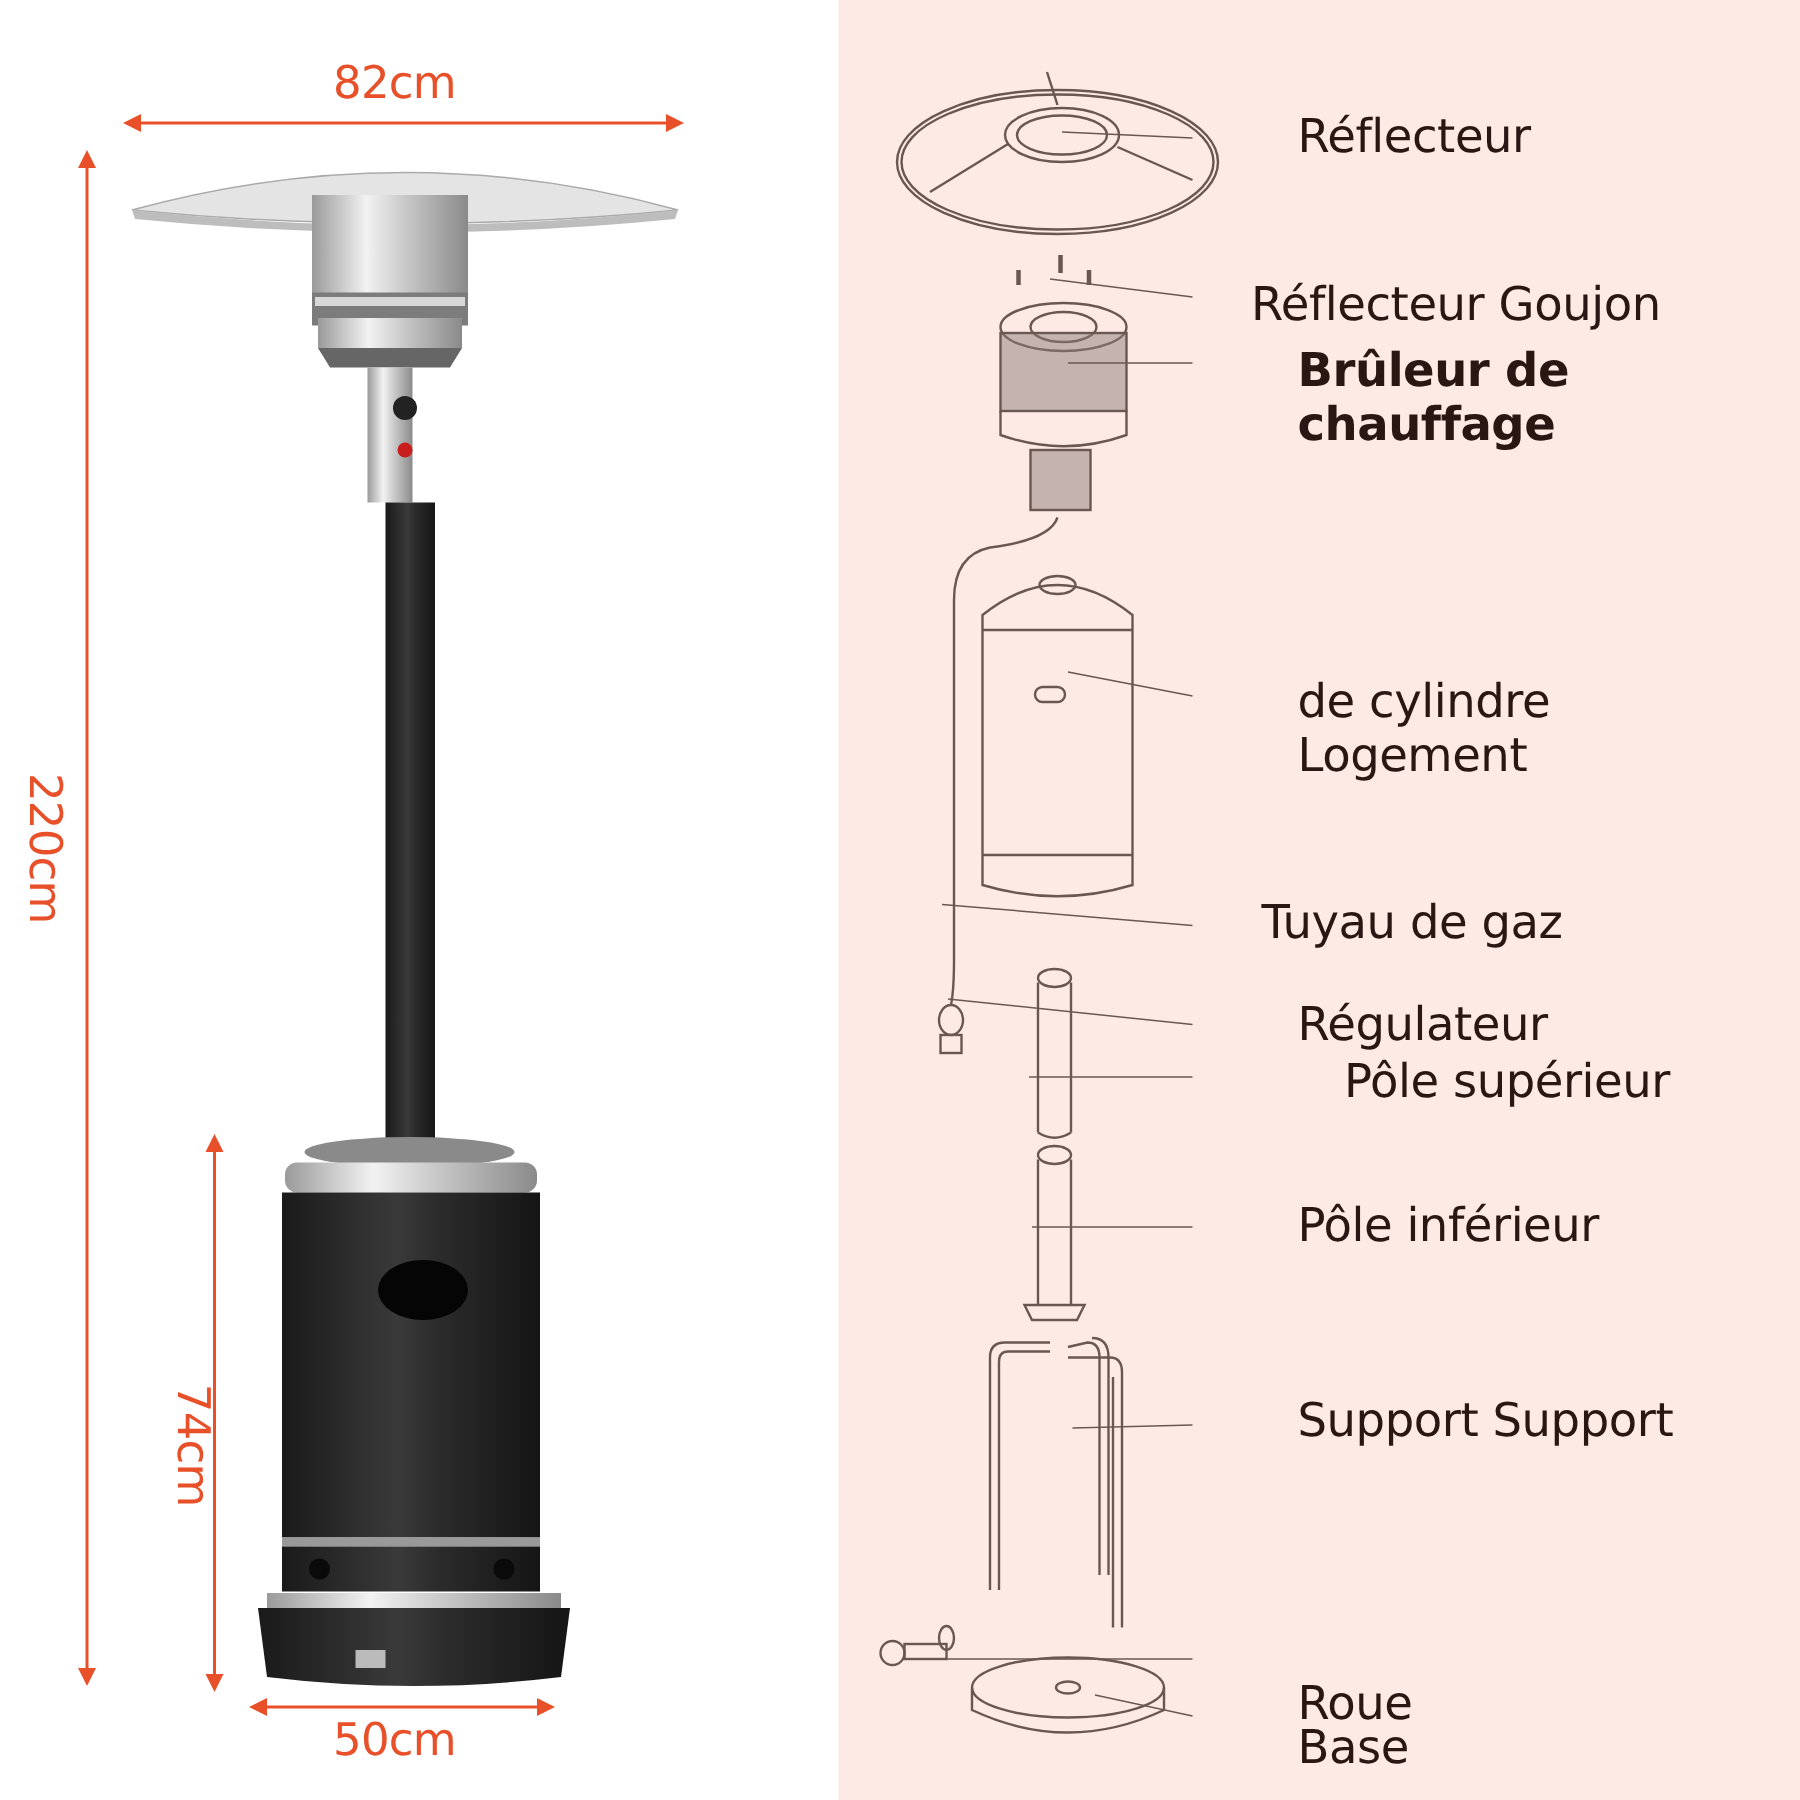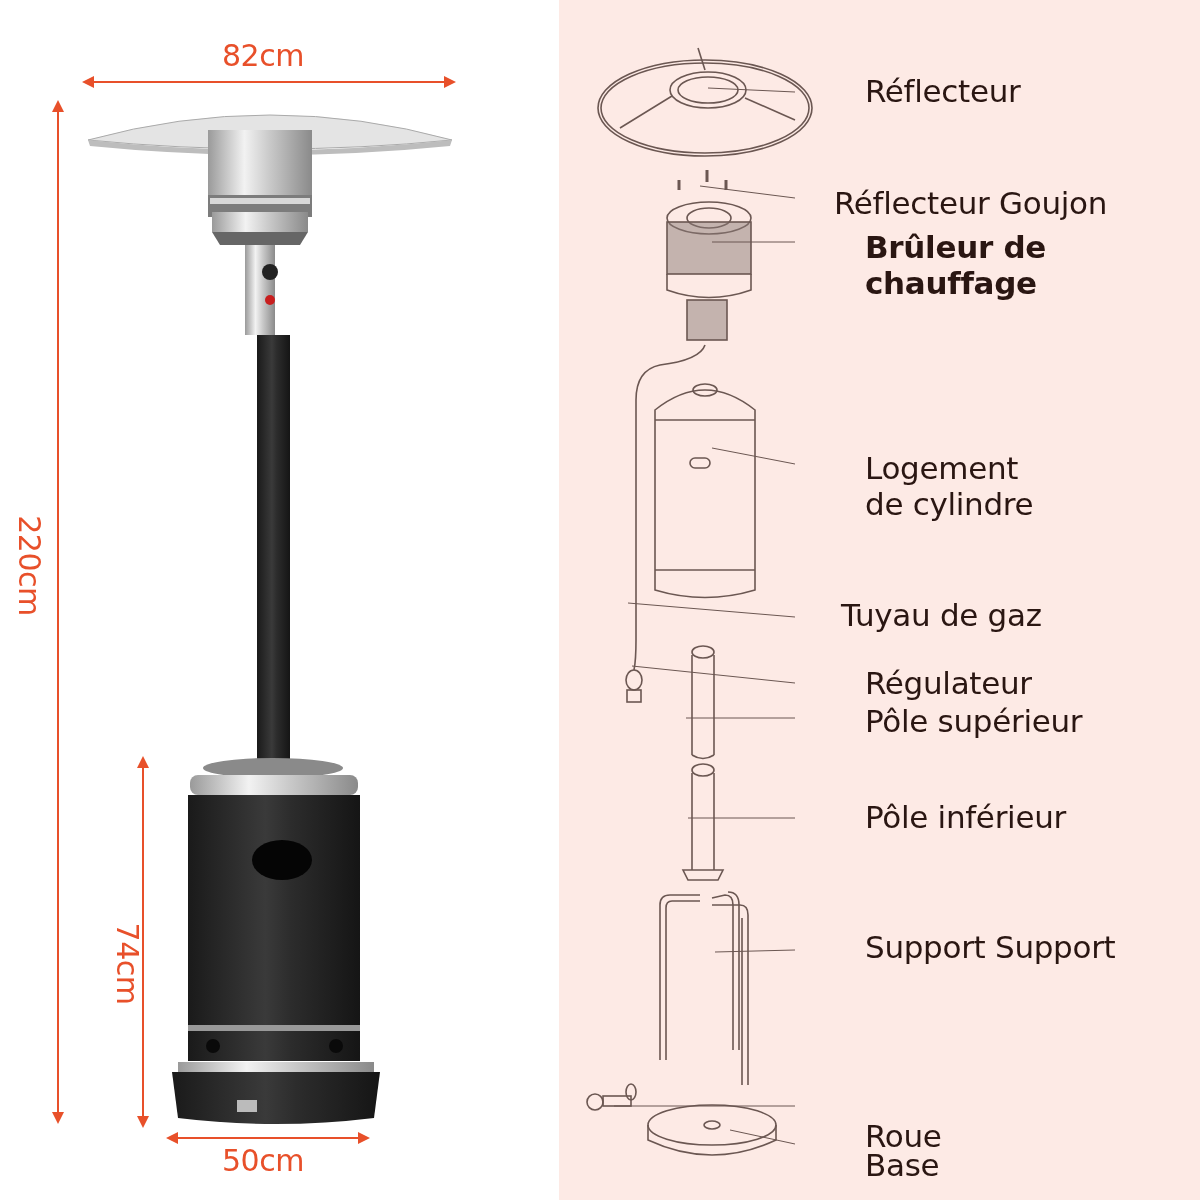--- a/index.html
+++ b/index.html
@@ -175,22 +175,22 @@
   </g>
 </svg>
 
 <div class="label" style="left:865px;top:73px;">Réflecteur</div>
 <div class="label" style="left:834px;top:185px;">Réflecteur Goujon</div>
 <div class="label" style="left:865px;top:229px;font-weight:bold;">
   <div>Brûleur de</div>
   <div>chauffage</div>
 </div>
 <div class="label" style="left:865px;top:450px;">
+  <div>de cylindre</div>
   <div>Logement</div>
-  <div>de cylindre</div>
 </div>
 <div class="label" style="left:841px;top:597px;">Tuyau de gaz</div>
 <div class="label" style="left:865px;top:665px;">Régulateur</div>
-<div class="label" style="left:865px;top:703px;">Pôle supérieur</div>
+<div class="label" style="left:896px;top:703px;">Pôle supérieur</div>
 <div class="label" style="left:865px;top:799px;">Pôle inférieur</div>
 <div class="label" style="left:865px;top:929px;">Support Support</div>
 <div class="label" style="left:865px;top:1090px;margin-top:28px;">Roue</div>
 <div class="label" style="left:865px;top:1127px;margin-top:20px;">Base</div>
 
 </body></html>

